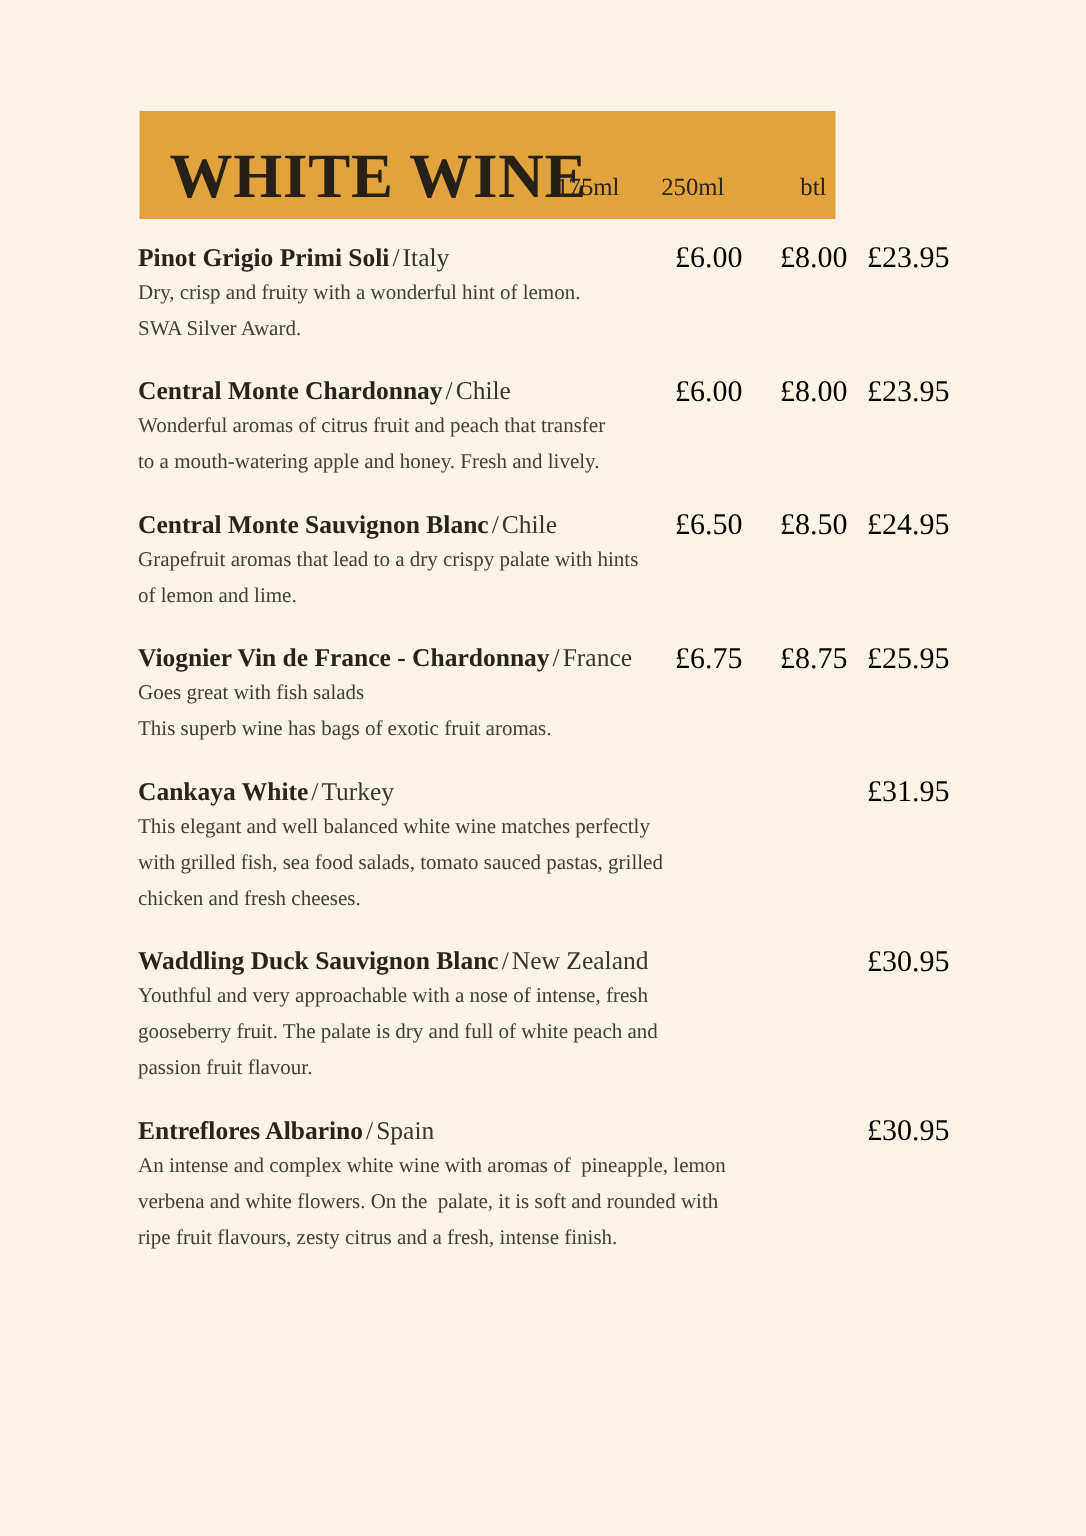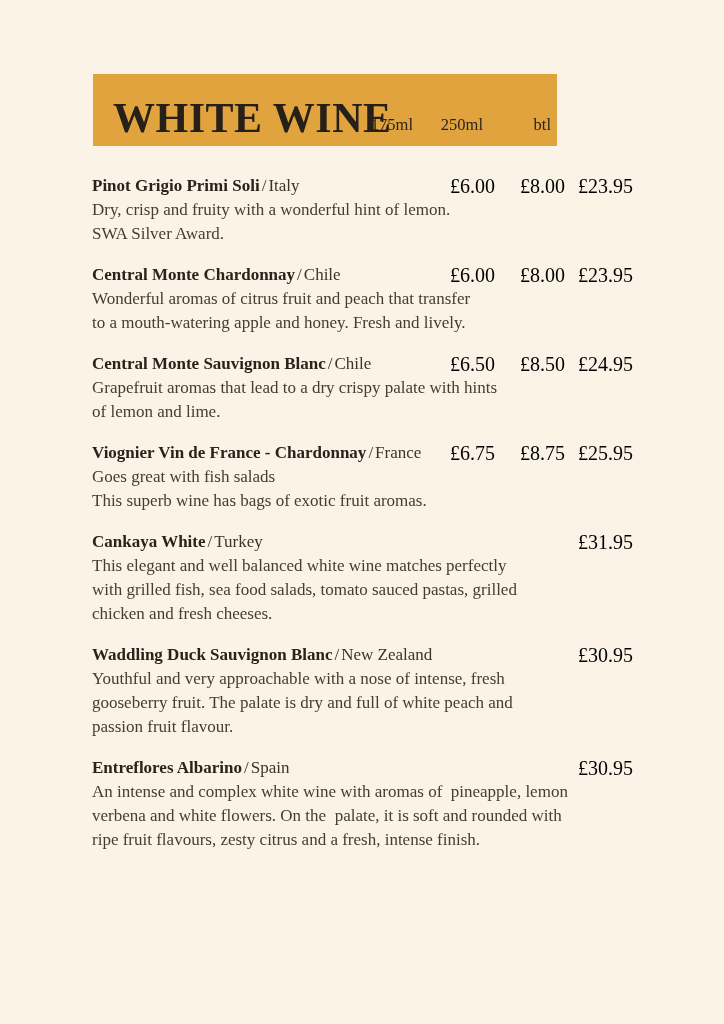--- a/index.html
+++ b/index.html
@@ -40,21 +40,21 @@
     color: #2a241c;
     text-align: right;
   }
   .size-label.c1 { right: 144px; }
   .size-label.c2 { right: 74px; }
   .size-label.c3 { right: 6px; }
 
   
   .wine-list {
     position: absolute;
-    left: 92px; top: 174px;
+    left: 92px; top: 160px;
     width: 541px;
   }
   .wine { margin-bottom: 17px; }
   .title-row {
     position: relative;
     height: 24px;
     line-height: 24px;
     font-size: 17px;
     white-space: nowrap;
   }
@@ -68,21 +68,21 @@
     text-align: right;
     font-weight: normal;
     font-size: 20px;
     color: #000000;
   }
   .price.c1 { right: 138px; }
   .price.c2 { right: 68px; }
   .price.c3 { right: 0; text-align: right; }
   .desc { margin: 0; }
   .desc-line {
-    font-size: 17px;
+    font-size: 14px;
     line-height: 24px;
     color: #443d33;
     white-space: pre-wrap;
   }
 </style>
 </head>
 <body>
 
 <div class="page" style="background: rgb(250, 243, 230);">
 

